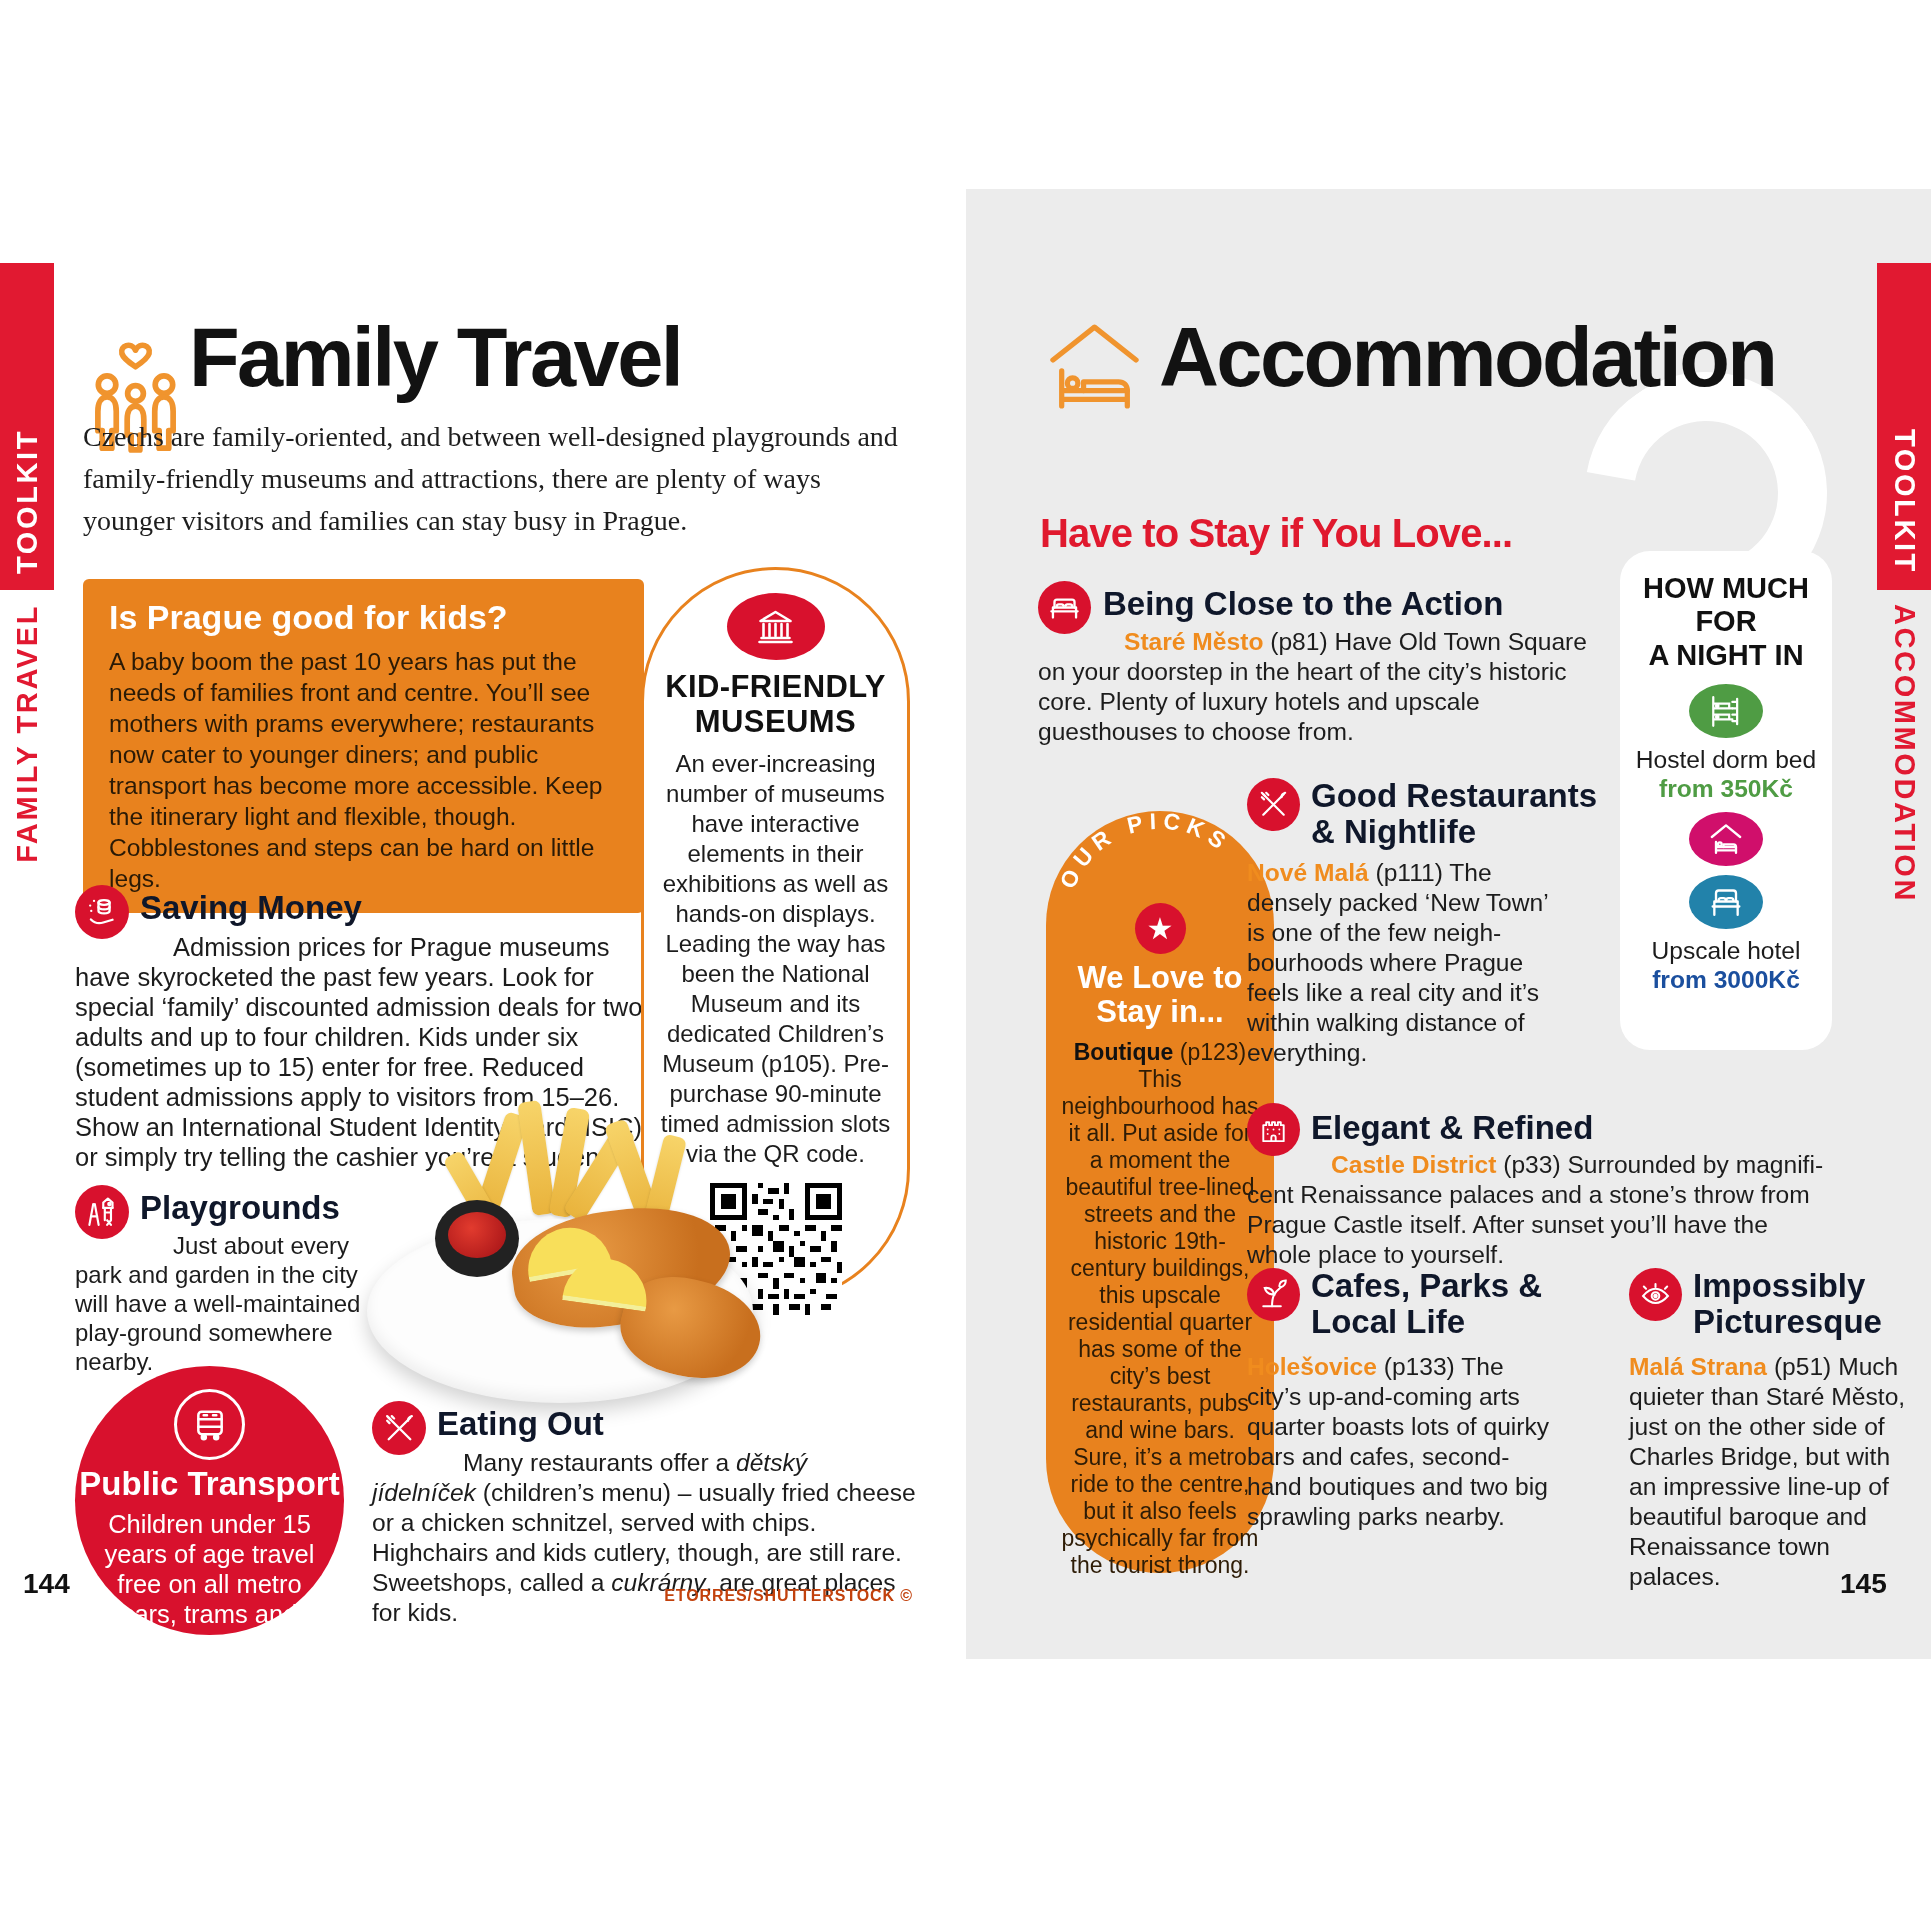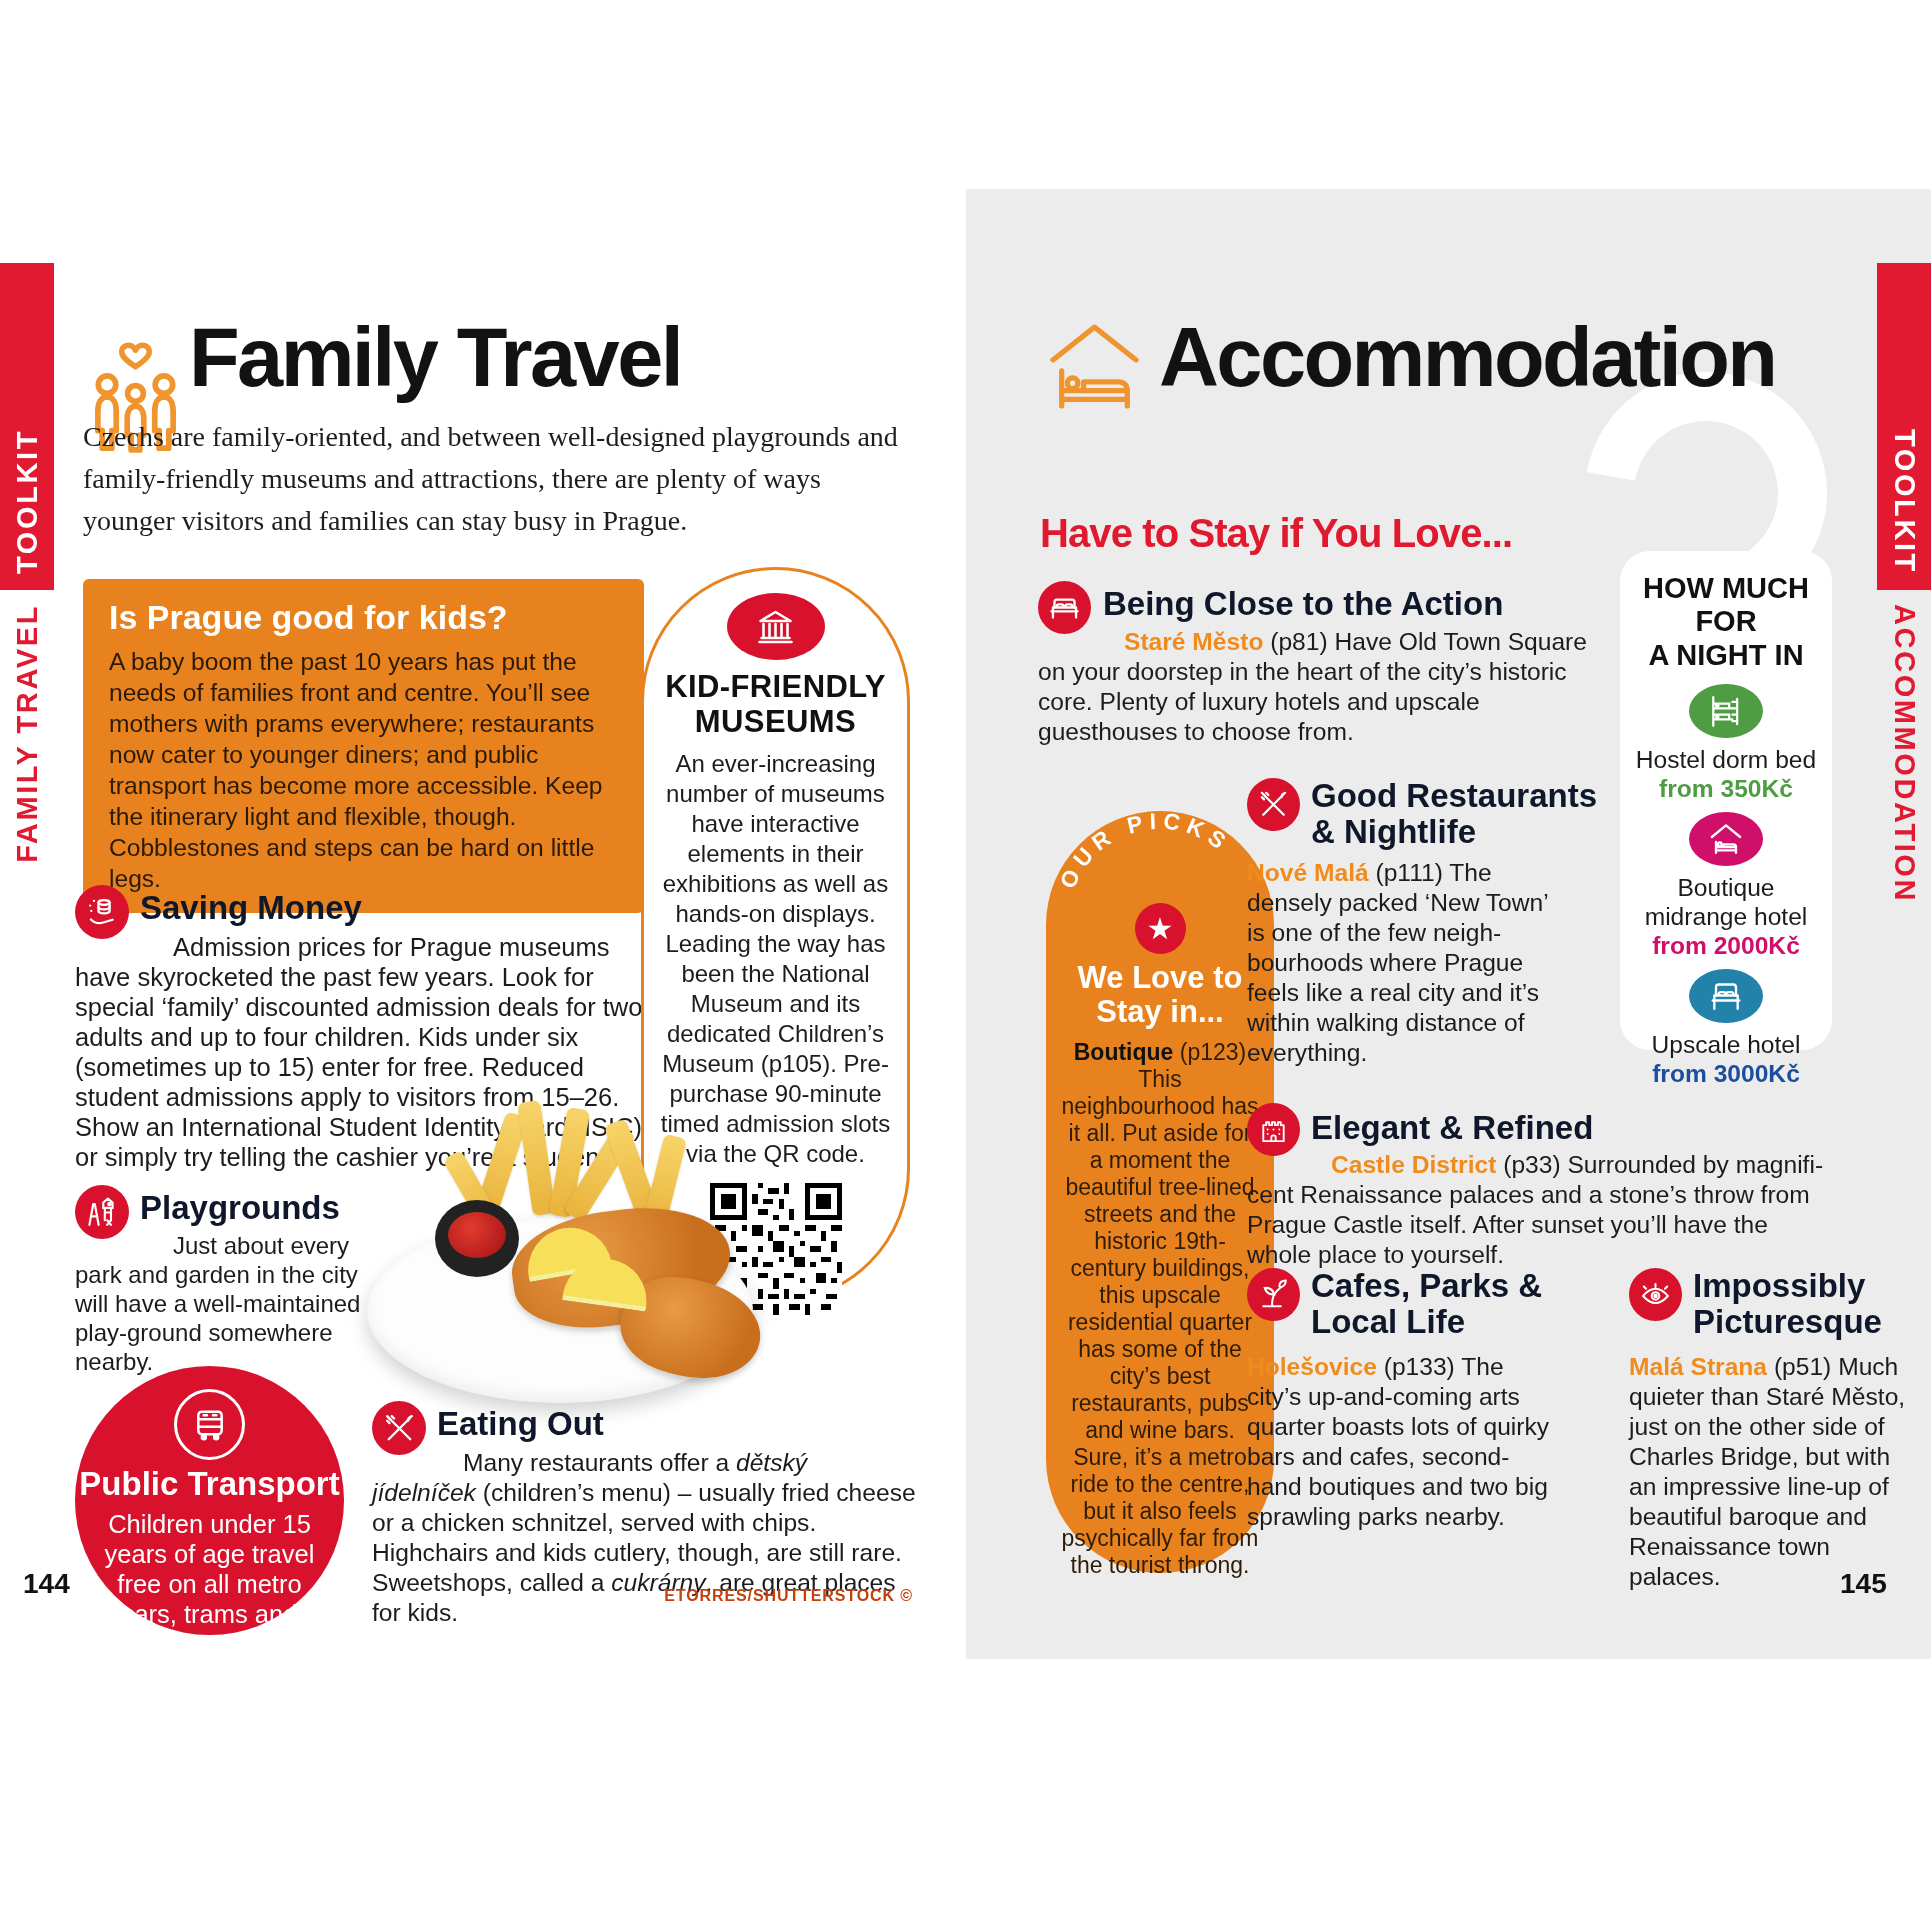--- a/index.html
+++ b/index.html
@@ -267,23 +267,20 @@
     </div>
 
     <div class="oval magentabg">
       <svg width="40" height="37" viewBox="0 0 24 22" fill="none" stroke="#fff" stroke-width="1.4" stroke-linecap="round" stroke-linejoin="round">
         <path d="M3.5 9.5 12 2.5l8.5 7"></path>
         <path d="M6 19v-6.5M6 15.5h12v3.5M6 17.5h12"></path>
         <circle cx="8.3" cy="13.8" r="1.1"></circle>
         <path d="M10.5 15.5v-1.6h6c1 0 1.5.6 1.5 1.6"></path>
       </svg>
     </div>
-    <div class="pricelabel">
-      <span>Boutique midrange hotel </span><span class="pb magenta">from 2000Kč</span>
-    </div>
 
     <div class="oval tealbg">
       <svg width="40" height="37" viewBox="0 0 24 22" fill="none" stroke="#fff" stroke-width="1.4" stroke-linecap="round" stroke-linejoin="round">
         <path d="M5 19v-5M19 19v-5M4 14h16M5 14v-3h14v3"></path>
         <path d="M6 11V6c0-1 .6-1.6 1.6-1.6h8.8c1 0 1.6.6 1.6 1.6v5"></path>
         <path d="M7.5 10.5c0-1 .5-1.5 1.5-1.5h1.5c.8 0 1.3.4 1.3 1.2M12.2 10.2c0-.8.5-1.2 1.3-1.2H15c1 0 1.5.5 1.5 1.5"></path>
       </svg>
     </div>
     <div class="pricelabel">
       <span>Upscale hotel </span><span class="pb navy">from 3000Kč</span>

